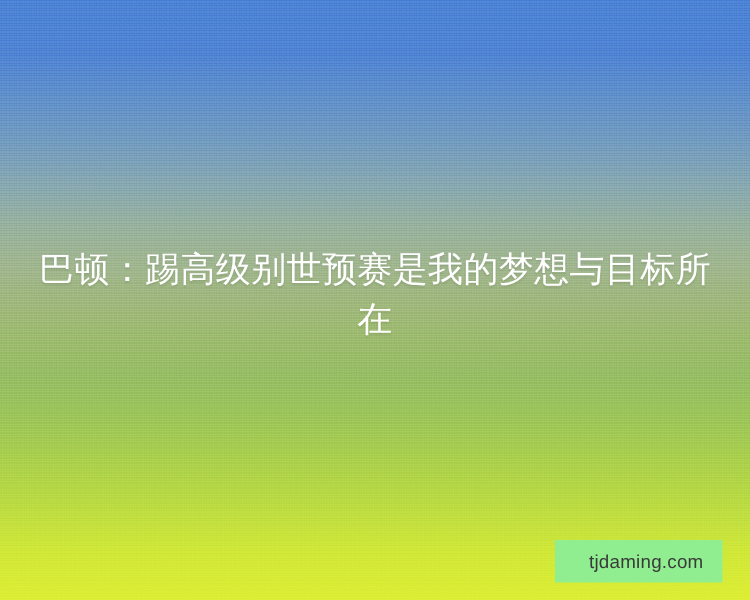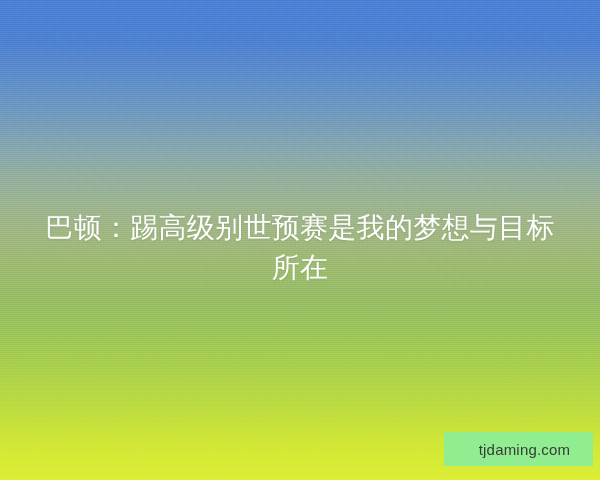--- a/index.html
+++ b/index.html
@@ -54,37 +54,37 @@
       repeating-linear-gradient(45deg,  rgba(255,255,255,.25) 0 2px, rgba(0,0,0,.20) 2px 3px);
     pointer-events: none;
   }
 
   
   .headline {
     position: absolute;
     left: 28px;
     right: 28px;
     top: 196px;
-    margin: 12px;
+    margin: 0;
     text-align: center;
     color: #ffffff;
     font-size: 28px;
     font-weight: 400;
     line-height: 40px;
     letter-spacing: 0.3px;
     text-shadow: 0 1px 2px rgba(0,0,0,0.10);
     white-space: pre-wrap;
   }
 
   
   .watermark-badge {
     position: absolute;
     left: 444px;
     top: 432px;
-    width: 149px;
+    width: 134px;
     height: 34px;
     background: #90ee90;
     display: flex;
     align-items: center;
     justify-content: center;
     box-sizing: border-box;
     padding-left: 12px;
   }
 
   .watermark-text {

